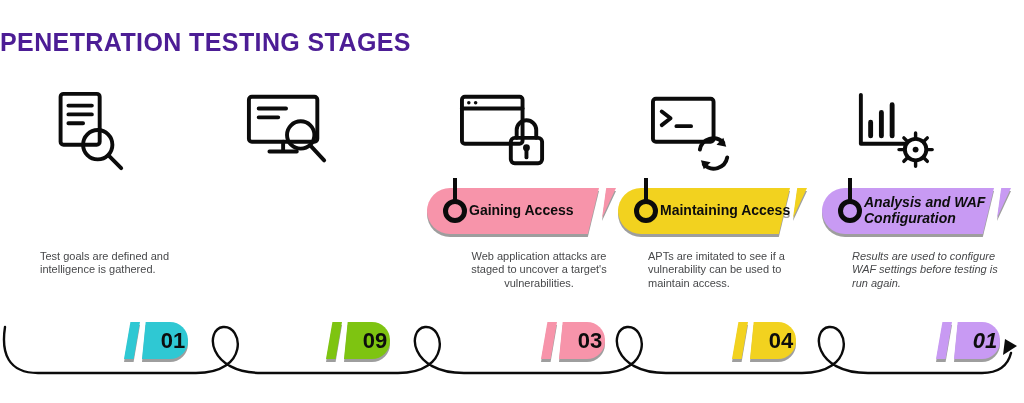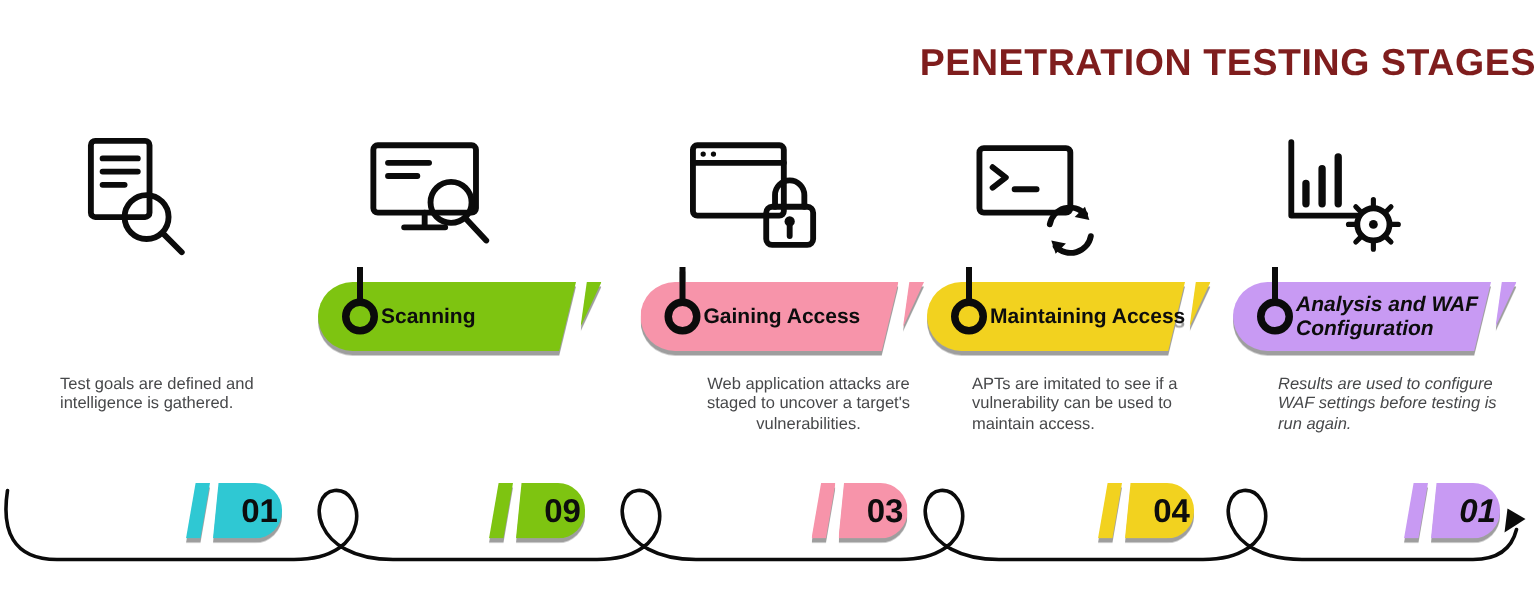--- a/index.html
+++ b/index.html
@@ -1,22 +1,22 @@
 <!DOCTYPE html>
 <html><head>
 <meta charset="utf-8">
 <style>
   html,body { margin:0; padding:0; background:#ffffff; }
   .canvas {
     position:relative; width:1024px; height:403px; background:#ffffff;
     font-family:"Liberation Sans", sans-serif; overflow:hidden;
   }
   .title {
-    position:absolute; top:28px; left:0; right:0; text-align:right;
-    font-size:25px; font-weight:bold; color:#7f1d1d; letter-spacing:.4px;padding-left:13px;
+    position:absolute; top:28px; left:0; right:0; text-align:left;
+    font-size:25px; font-weight:bold; color:#4c1d95; letter-spacing:.4px;
   }
   #stages-row { position:absolute; left:0; top:0; width:100%; height:100%; }
   .col { position:absolute; top:88px; width:202px; height:300px; }
   .col:nth-child(1){ left:10px; }
   .col:nth-child(2){ left:212px; }
   .col:nth-child(3){ left:427px;text-align:center; }
   .col:nth-child(4){ left:618px; }
   .col:nth-child(5){ left:822px;font-style:italic; }
 
   .icon-box {
@@ -147,27 +147,20 @@
         <span class="badge-number">01</span>
       </div>
     </div>
   </div>
       <div class="col" style="--accent: #7ec411;">
     <div class="icon-box">
       <svg class="stage-icon">
             <use href="#scanning-icon"></use>
           </svg>
     </div>
-    <div class="banner-wrap">
-      <div class="banner-main"></div>
-      <div class="banner-tail"></div>
-      <div class="pin-stem"></div>
-      <div class="pin-ring"></div>
-      <div class="banner-label">Scanning</div>
-    </div>
     <div class="badge-wrap">
       <div class="badge-tail"></div>
       <div class="badge-main">
         <span class="badge-number">09</span>
       </div>
     </div>
   </div>
       <div class="col" style="--accent: #f794aa;">
     <div class="icon-box">
       <svg class="stage-icon">

